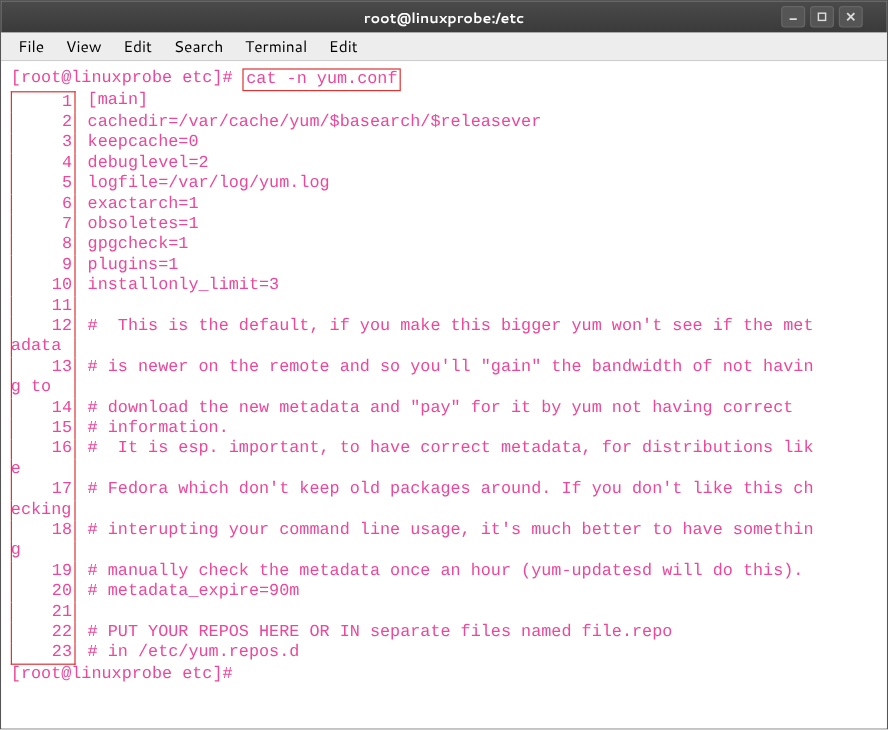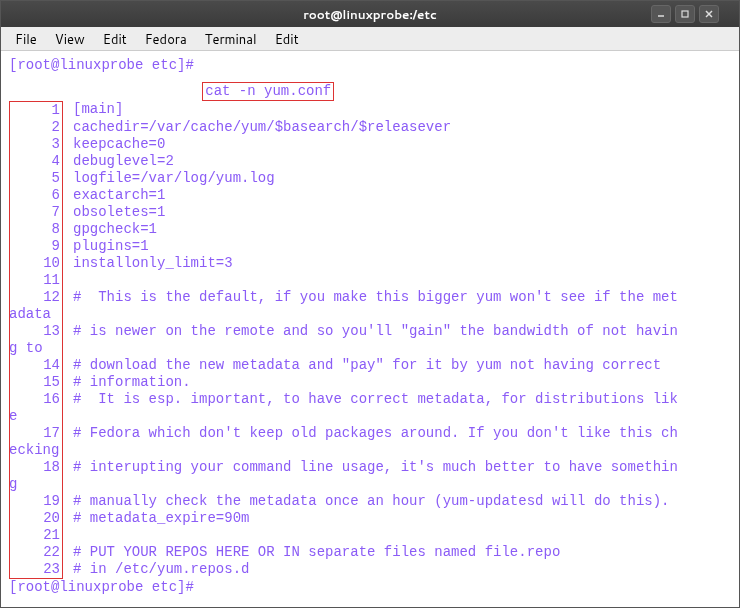--- a/index.html
+++ b/index.html
@@ -72,29 +72,28 @@
     .menu-item {
       padding: 2px 8px;
       cursor: pointer;
     }
     .terminal {
       flex: 1;
       padding: 6px 8px;
       font-family: "Liberation Mono", "DejaVu Sans Mono", monospace;
       font-size: 14px;
       line-height: 17px;
-      color: #8b5cf6;
+      color: #ec4899;
       background: #fff;
       overflow: hidden;
       white-space: pre;
     }
     .hl-cmd {
       border: 1px solid #d33;
       padding: 0 2px;
-      margin-top: 25px;
     }
     .line {
       display: flex;
     }
     .linenum {
       width: 54px;
       text-align: right;
       padding-right: 2px;
     }
     .linecontent {
@@ -125,20 +124,20 @@
             <line x1="8" y1="2" x2="2" y2="8" stroke="#ddd" stroke-width="1.5"></line>
           </svg>
       </div>
     </div>
   </div>
 
   <div class="menubar">
     <span class="menu-item">File</span>
     <span class="menu-item">View</span>
     <span class="menu-item">Edit</span>
-    <span class="menu-item">Fedora</span>
+    <span class="menu-item">Search</span>
     <span class="menu-item">Terminal</span>
     <span class="menu-item">Edit</span>
   </div>
 
   <div class="terminal" id="term"><div class="line"><span>[root@linuxprobe etc]# </span><span class="hl-cmd">cat -n yum.conf</span></div><div class="line"><span class="linenum" style="border-left:1px solid #d33;border-right:1px solid #d33;border-top:1px solid #d33;">1</span><span class="linecontent">[main]</span></div><div class="line"><span class="linenum" style="border-left:1px solid #d33;border-right:1px solid #d33;">2</span><span class="linecontent">cachedir=/var/cache/yum/$basearch/$releasever</span></div><div class="line"><span class="linenum" style="border-left:1px solid #d33;border-right:1px solid #d33;">3</span><span class="linecontent">keepcache=0</span></div><div class="line"><span class="linenum" style="border-left:1px solid #d33;border-right:1px solid #d33;">4</span><span class="linecontent">debuglevel=2</span></div><div class="line"><span class="linenum" style="border-left:1px solid #d33;border-right:1px solid #d33;">5</span><span class="linecontent">logfile=/var/log/yum.log</span></div><div class="line"><span class="linenum" style="border-left:1px solid #d33;border-right:1px solid #d33;">6</span><span class="linecontent">exactarch=1</span></div><div class="line"><span class="linenum" style="border-left:1px solid #d33;border-right:1px solid #d33;">7</span><span class="linecontent">obsoletes=1</span></div><div class="line"><span class="linenum" style="border-left:1px solid #d33;border-right:1px solid #d33;">8</span><span class="linecontent">gpgcheck=1</span></div><div class="line"><span class="linenum" style="border-left:1px solid #d33;border-right:1px solid #d33;">9</span><span class="linecontent">plugins=1</span></div><div class="line"><span class="linenum" style="border-left:1px solid #d33;border-right:1px solid #d33;">10</span><span class="linecontent">installonly_limit=3</span></div><div class="line"><span class="linenum" style="border-left:1px solid #d33;border-right:1px solid #d33;">11</span><span class="linecontent"> </span></div><div class="line"><span class="linenum" style="border-left:1px solid #d33;border-right:1px solid #d33;">12</span><span class="linecontent">#  This is the default, if you make this bigger yum won't see if the met</span></div><div class="line" style="position:relative;"><span class="linenum" style="border-left:1px solid #d33;border-right:1px solid #d33;">&nbsp;</span><span class="linecontent">&nbsp;</span><span style="position:absolute;left:0;top:0;">adata</span></div><div class="line"><span class="linenum" style="border-left:1px solid #d33;border-right:1px solid #d33;">13</span><span class="linecontent"># is newer on the remote and so you'll "gain" the bandwidth of not havin</span></div><div class="line" style="position:relative;"><span class="linenum" style="border-left:1px solid #d33;border-right:1px solid #d33;">&nbsp;</span><span class="linecontent">&nbsp;</span><span style="position:absolute;left:0;top:0;">g to</span></div><div class="line"><span class="linenum" style="border-left:1px solid #d33;border-right:1px solid #d33;">14</span><span class="linecontent"># download the new metadata and "pay" for it by yum not having correct</span></div><div class="line"><span class="linenum" style="border-left:1px solid #d33;border-right:1px solid #d33;">15</span><span class="linecontent"># information.</span></div><div class="line"><span class="linenum" style="border-left:1px solid #d33;border-right:1px solid #d33;">16</span><span class="linecontent">#  It is esp. important, to have correct metadata, for distributions lik</span></div><div class="line" style="position:relative;"><span class="linenum" style="border-left:1px solid #d33;border-right:1px solid #d33;">&nbsp;</span><span class="linecontent">&nbsp;</span><span style="position:absolute;left:0;top:0;">e</span></div><div class="line"><span class="linenum" style="border-left:1px solid #d33;border-right:1px solid #d33;">17</span><span class="linecontent"># Fedora which don't keep old packages around. If you don't like this ch</span></div><div class="line" style="position:relative;"><span class="linenum" style="border-left:1px solid #d33;border-right:1px solid #d33;">&nbsp;</span><span class="linecontent">&nbsp;</span><span style="position:absolute;left:0;top:0;">ecking</span></div><div class="line"><span class="linenum" style="border-left:1px solid #d33;border-right:1px solid #d33;">18</span><span class="linecontent"># interupting your command line usage, it's much better to have somethin</span></div><div class="line" style="position:relative;"><span class="linenum" style="border-left:1px solid #d33;border-right:1px solid #d33;">&nbsp;</span><span class="linecontent">&nbsp;</span><span style="position:absolute;left:0;top:0;">g</span></div><div class="line"><span class="linenum" style="border-left:1px solid #d33;border-right:1px solid #d33;">19</span><span class="linecontent"># manually check the metadata once an hour (yum-updatesd will do this).</span></div><div class="line"><span class="linenum" style="border-left:1px solid #d33;border-right:1px solid #d33;">20</span><span class="linecontent"># metadata_expire=90m</span></div><div class="line"><span class="linenum" style="border-left:1px solid #d33;border-right:1px solid #d33;">21</span><span class="linecontent"> </span></div><div class="line"><span class="linenum" style="border-left:1px solid #d33;border-right:1px solid #d33;">22</span><span class="linecontent"># PUT YOUR REPOS HERE OR IN separate files named file.repo</span></div><div class="line"><span class="linenum" style="border-left:1px solid #d33;border-right:1px solid #d33;border-bottom:1px solid #d33;">23</span><span class="linecontent"># in /etc/yum.repos.d</span></div><div class="line"><span>[root@linuxprobe etc]#</span></div></div>
 
 </div>
 
 </body></html>

